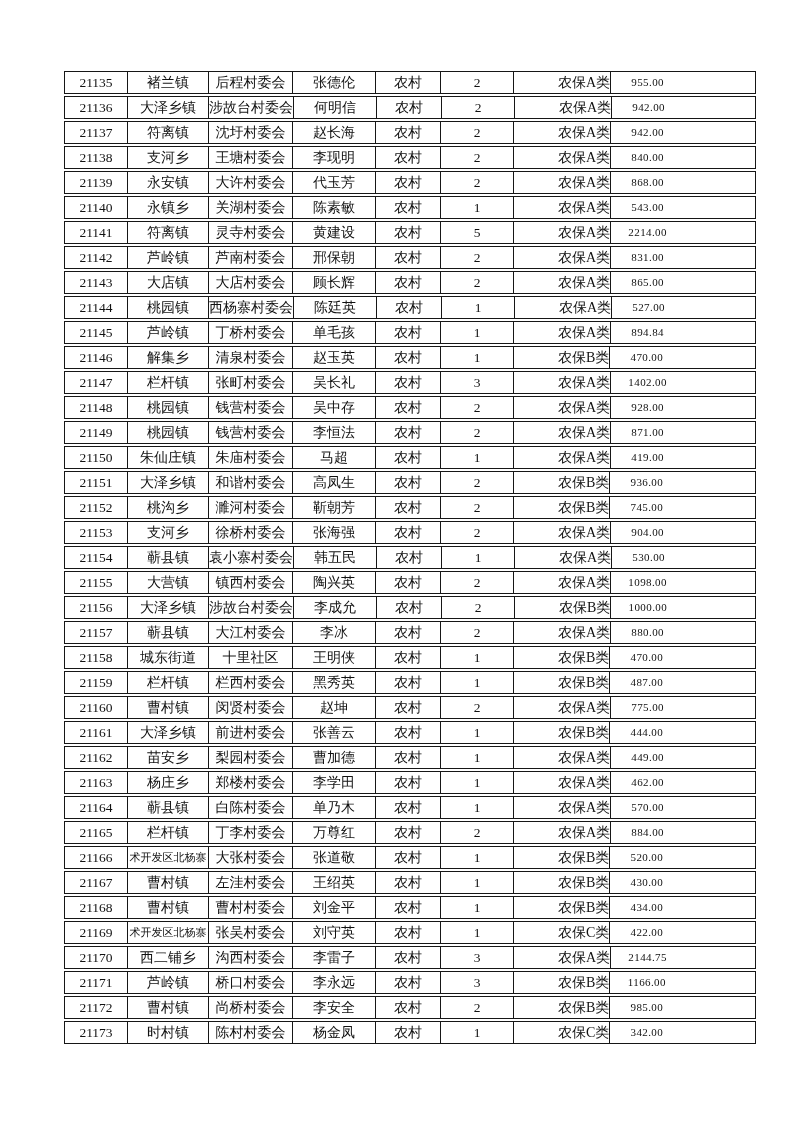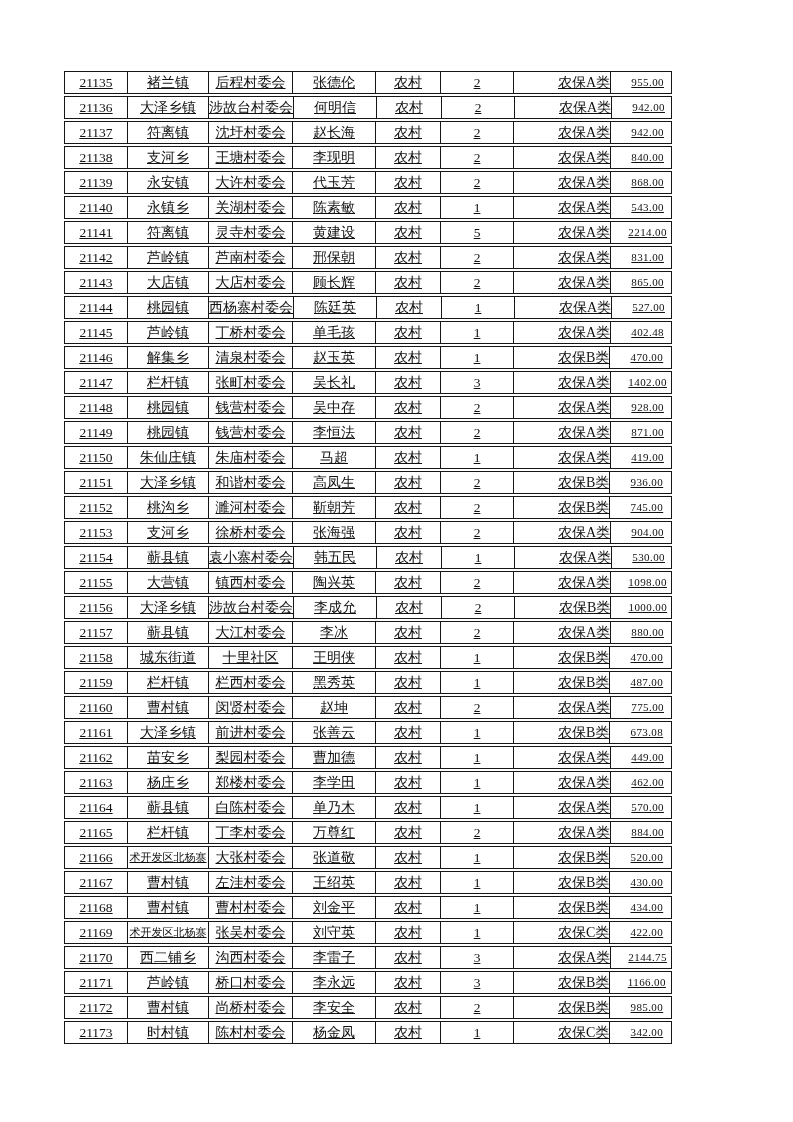--- a/index.html
+++ b/index.html
@@ -19,22 +19,21 @@
     left: 0; top: 0;
     width: 793px;
     height: 1122px;
     background: #ffffff;
     overflow: hidden;
   }
   .roster-table {
     position: absolute;
     left: 64px;
     top: 71px;
-    width: 608px;
-    text-decoration: underline;
+    width: 692px;
   }
   .row {
     display: flex;
     box-sizing: border-box;
     height: 23px;
     border: 1px solid #161616;
     margin-bottom: 2px;
     background: #ffffff;
   }
   .cell {
@@ -166,21 +165,21 @@
     <div class="cell c7">527.00</div>
   </div>
         <div class="row">
     <div class="cell c0">21145</div>
     <div class="cell c1">芦岭镇</div>
     <div class="cell c2">丁桥村委会</div>
     <div class="cell c3">单毛孩</div>
     <div class="cell c4">农村</div>
     <div class="cell c5">1</div>
     <div class="cell c6">农保A类</div>
-    <div class="cell c7">402.48</div>
+    <div class="cell c7">894.84</div>
   </div>
         <div class="row">
     <div class="cell c0">21146</div>
     <div class="cell c1">解集乡</div>
     <div class="cell c2">清泉村委会</div>
     <div class="cell c3">赵玉英</div>
     <div class="cell c4">农村</div>
     <div class="cell c5">1</div>
     <div class="cell c6">农保B类</div>
     <div class="cell c7">470.00</div>
@@ -326,21 +325,21 @@
     <div class="cell c7">775.00</div>
   </div>
         <div class="row">
     <div class="cell c0">21161</div>
     <div class="cell c1">大泽乡镇</div>
     <div class="cell c2">前进村委会</div>
     <div class="cell c3">张善云</div>
     <div class="cell c4">农村</div>
     <div class="cell c5">1</div>
     <div class="cell c6">农保B类</div>
-    <div class="cell c7">673.08</div>
+    <div class="cell c7">444.00</div>
   </div>
         <div class="row">
     <div class="cell c0">21162</div>
     <div class="cell c1">苗安乡</div>
     <div class="cell c2">梨园村委会</div>
     <div class="cell c3">曹加德</div>
     <div class="cell c4">农村</div>
     <div class="cell c5">1</div>
     <div class="cell c6">农保A类</div>
     <div class="cell c7">449.00</div>

